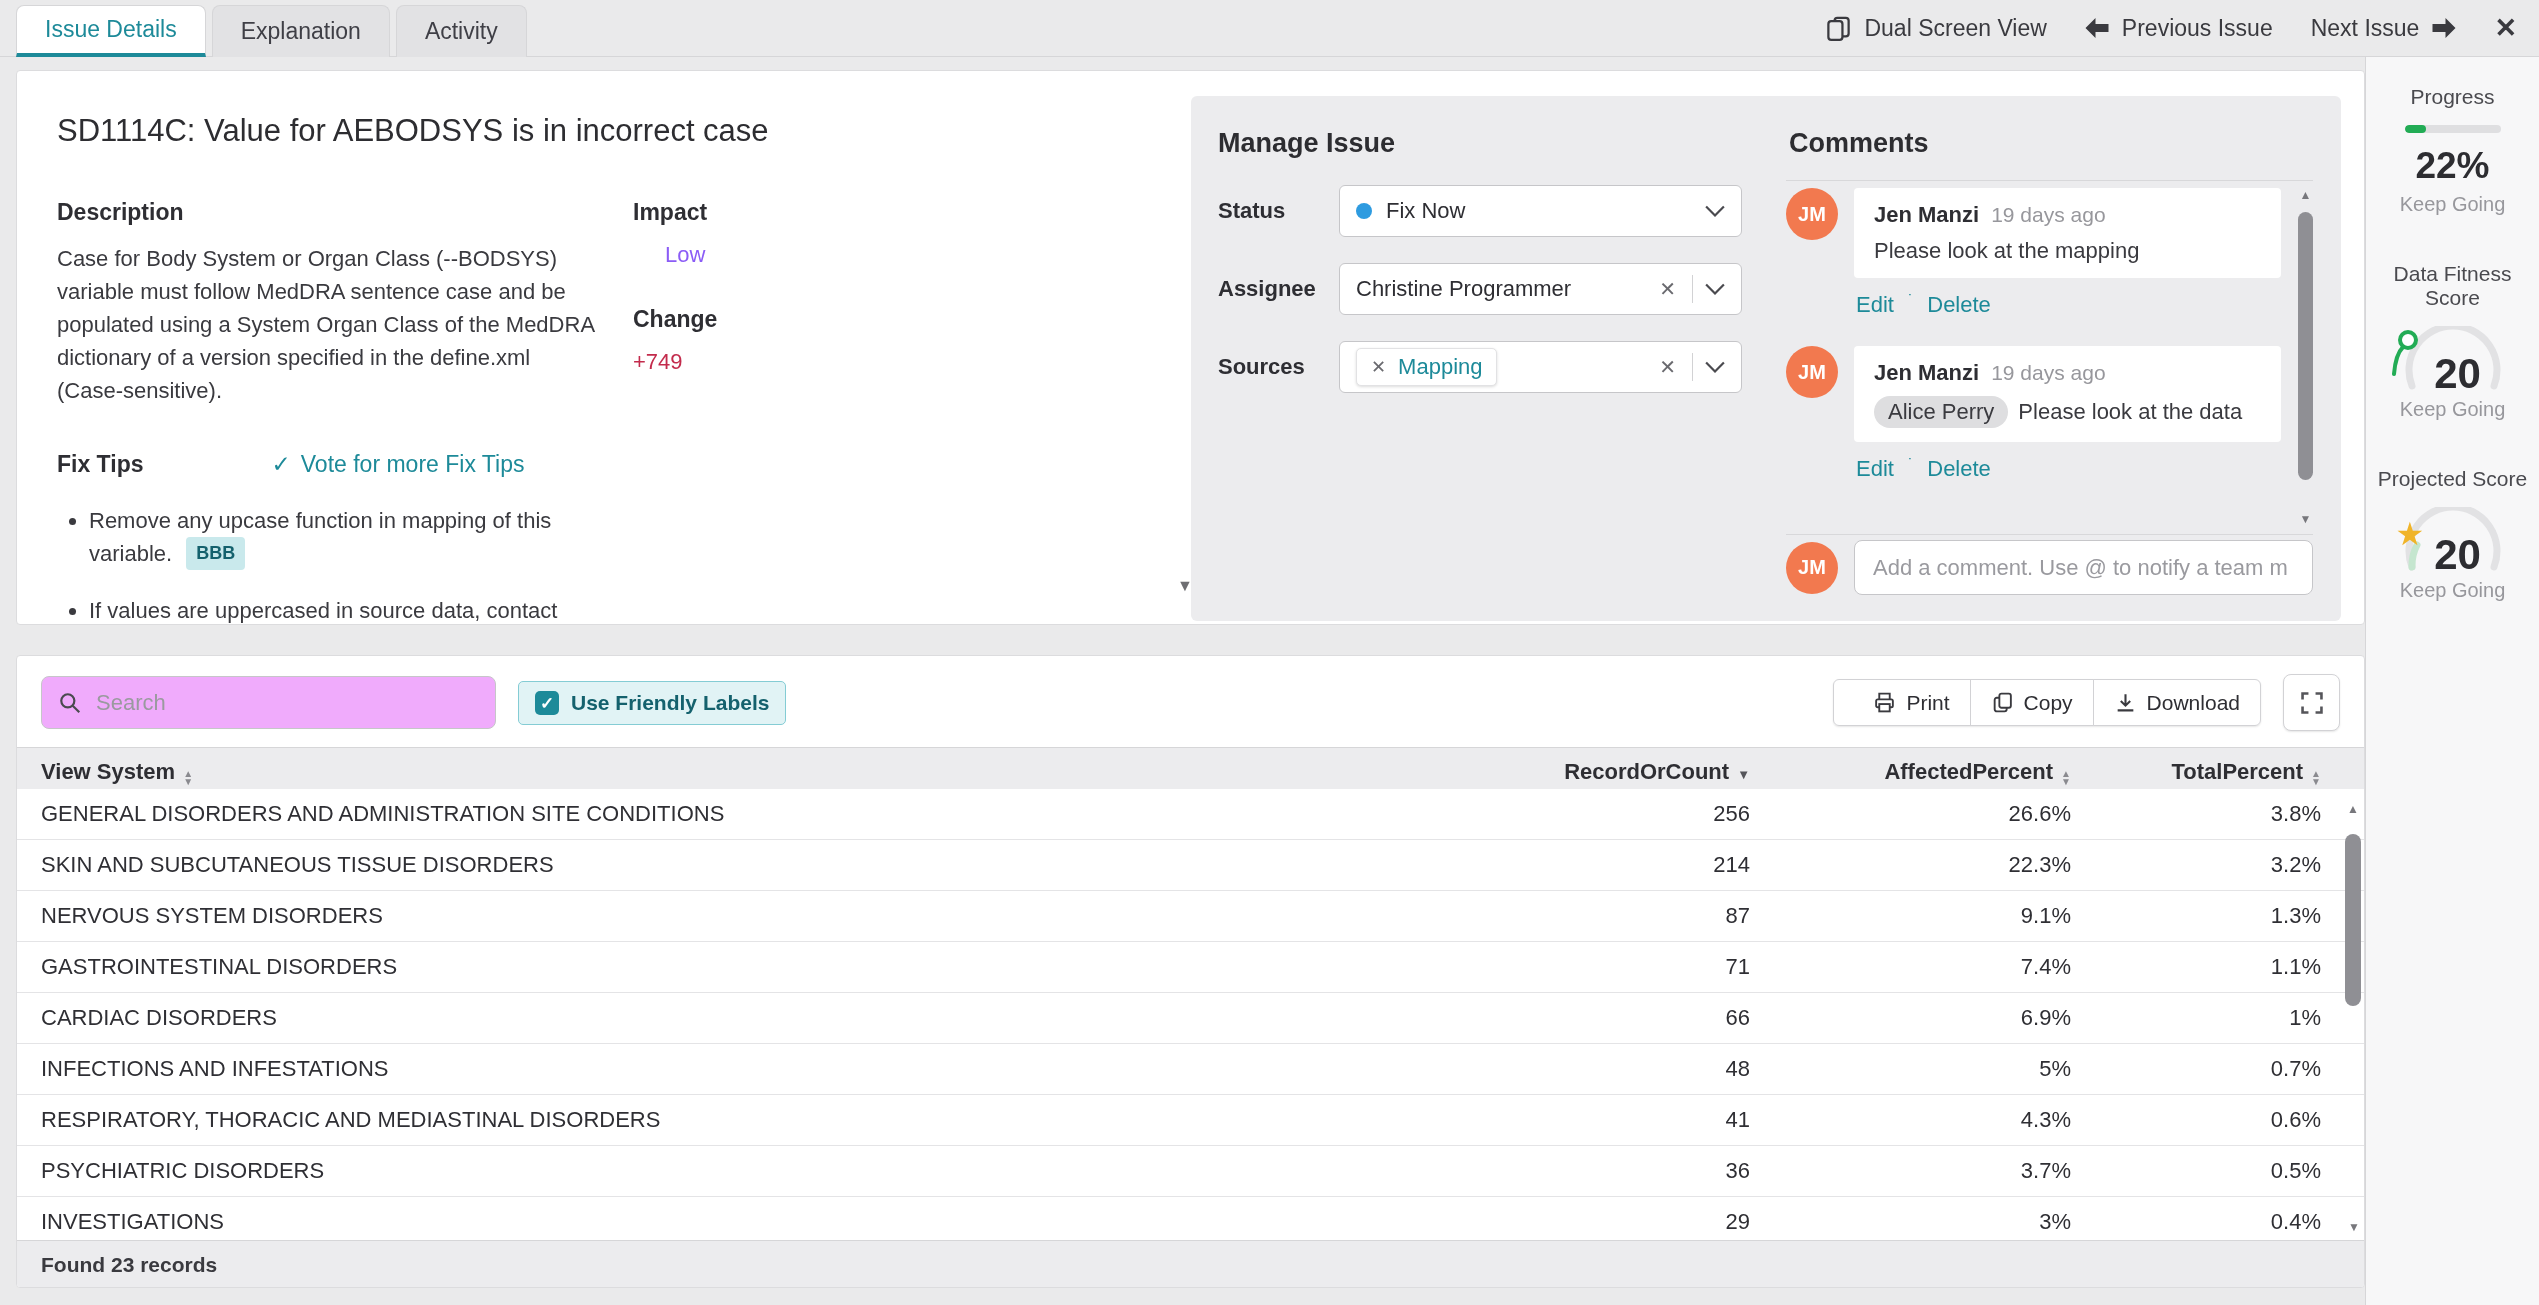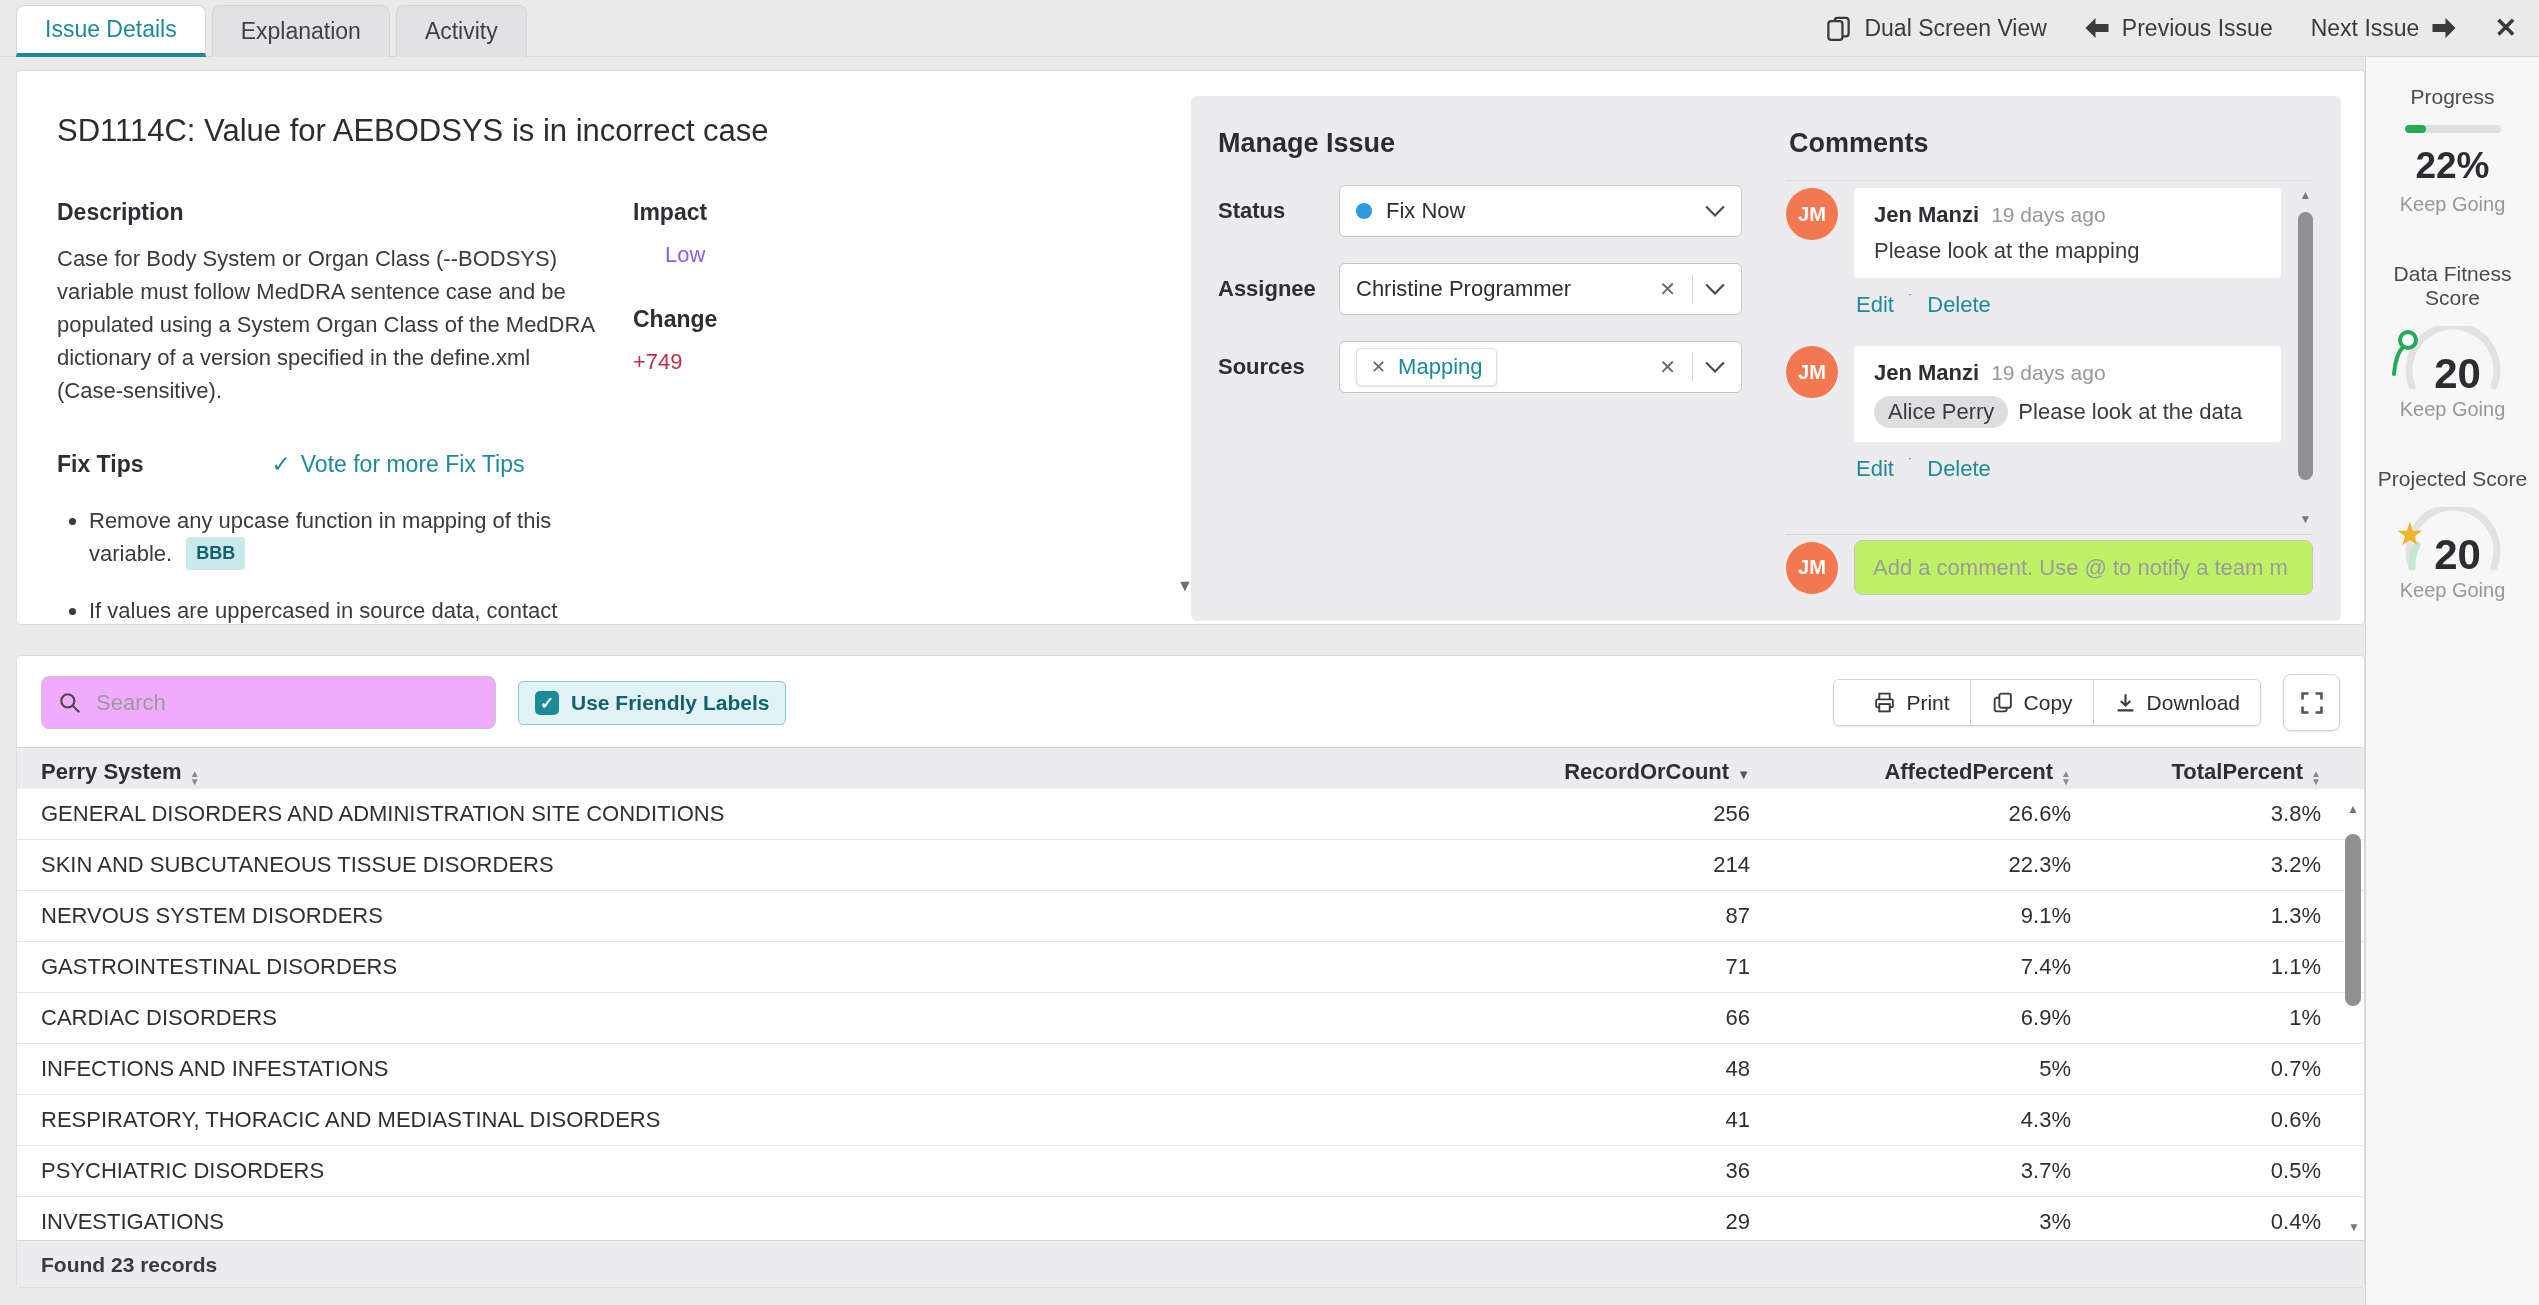--- a/index.html
+++ b/index.html
@@ -70,21 +70,21 @@
   .c-text{font-size:22px;color:#3a3a3f;margin-top:10px;display:flex;align-items:center;gap:10px;white-space:nowrap;overflow:hidden;}
   .mention{background:#dedee0;border-radius:16px;padding:3px 14px;font-size:22px;color:#3a3a3f;}
   .c-actions{margin:14px 0 28px 2px;font-size:22px;display:flex;align-items:center;gap:14px;}
   .dotsep{color:#1d8a99;font-size:16px;margin-top:-8px;}
   .c-scroll{position:absolute;right:28px;top:92px;width:15px;height:338px;}
   .scroll-arrow{width:100%;text-align:center;font-size:12px;color:#77777c;line-height:14px;}
   .c-thumb{position:absolute;left:0;top:24px;width:15px;height:268px;background:#8f8f94;border-radius:8px;}
   .c-scroll .down{position:absolute;bottom:0;left:0;}
   .c-divider2{position:absolute;left:12px;right:28px;top:438px;border-top:1px solid #d8d8da;}
   .comment-input-row{position:absolute;left:12px;right:28px;bottom:26px;display:flex;align-items:center;gap:16px;}
-  .comment-input{flex:1;height:55px;border:1px solid #c6c6c9;border-radius:8px;background:#bef264;font-size:22px;color:#3a3a3f;padding:0 18px;box-sizing:border-box;font-family:"Liberation Sans",sans-serif;outline:none;}
+  .comment-input{flex:1;height:55px;border:1px solid #c6c6c9;border-radius:8px;background:#ffffff;font-size:22px;color:#3a3a3f;padding:0 18px;box-sizing:border-box;font-family:"Liberation Sans",sans-serif;outline:none;}
   .comment-input::placeholder{color:#9a9a9f;}
 
   
   .sidebar{position:absolute;left:2365px;top:57px;width:174px;height:1248px;background:#f7f7f8;border-left:1px solid #d6d6d8;box-sizing:border-box;text-align:center;}
   .sb-label{font-size:21px;color:#4a4a4f;margin-top:28px;}
   .progress-track{width:96px;height:8px;background:#dfdfe1;border-radius:4px;margin:16px auto 12px;overflow:hidden;}
   .progress-fill{height:100%;background:#22ac55;border-radius:4px;}
   .sb-big{font-size:37px;font-weight:700;color:#2d2d31;}
   .sb-caption{font-size:20px;color:#97979c;margin-top:6px;}
   .gauge{width:110px;height:66px;margin:16px auto 0;position:relative;}
@@ -379,21 +379,21 @@
     </div>
     <button class="expand-btn">
       <svg width="26" height="26" viewBox="0 0 22 22" fill="none" stroke="#55555a" stroke-width="2.2">
         <path d="M3 8V3h5M14 3h5v5M19 14v5h-5M8 19H3v-5"></path>
       </svg>
     </button>
   </div>
 
   <div class="thead">
     <div class="th c1">
-      <span>Perry System</span><span class="sort-both">
+      <span>View System</span><span class="sort-both">
           <span>▲</span>
           <span>▼</span>
         </span>
     </div>
     <div class="th num">
       <span>RecordOrCount</span><span class="sort-desc">▼</span>
     </div>
     <div class="th num">
       <span>AffectedPercent</span><span class="sort-both">
           <span>▲</span>

